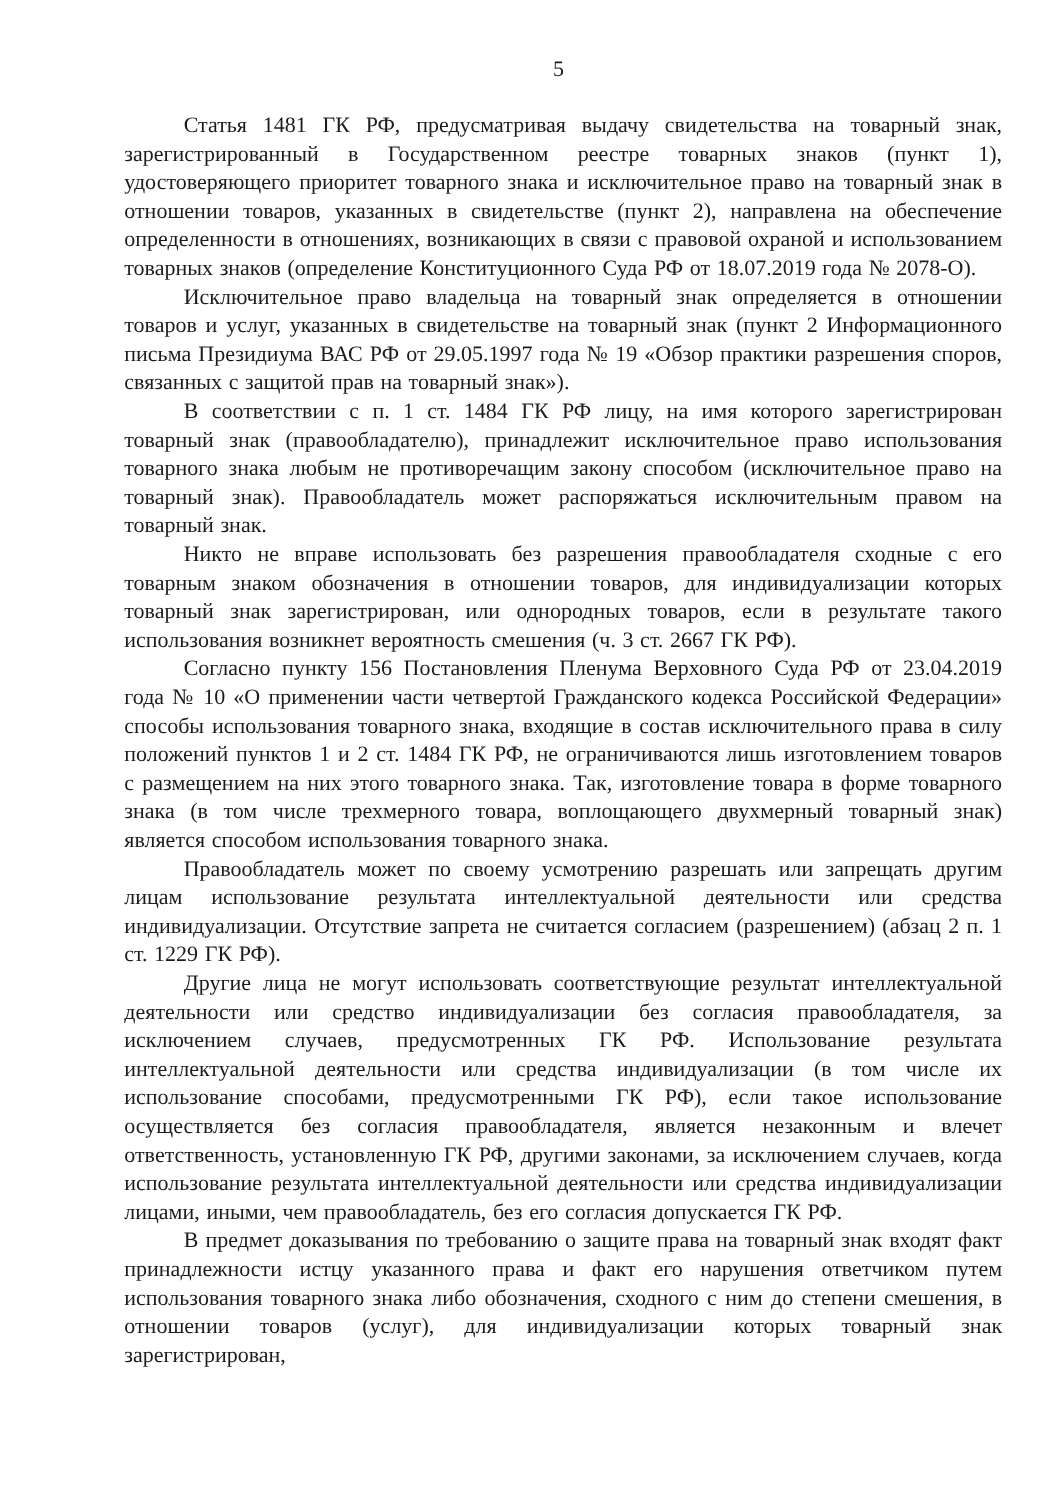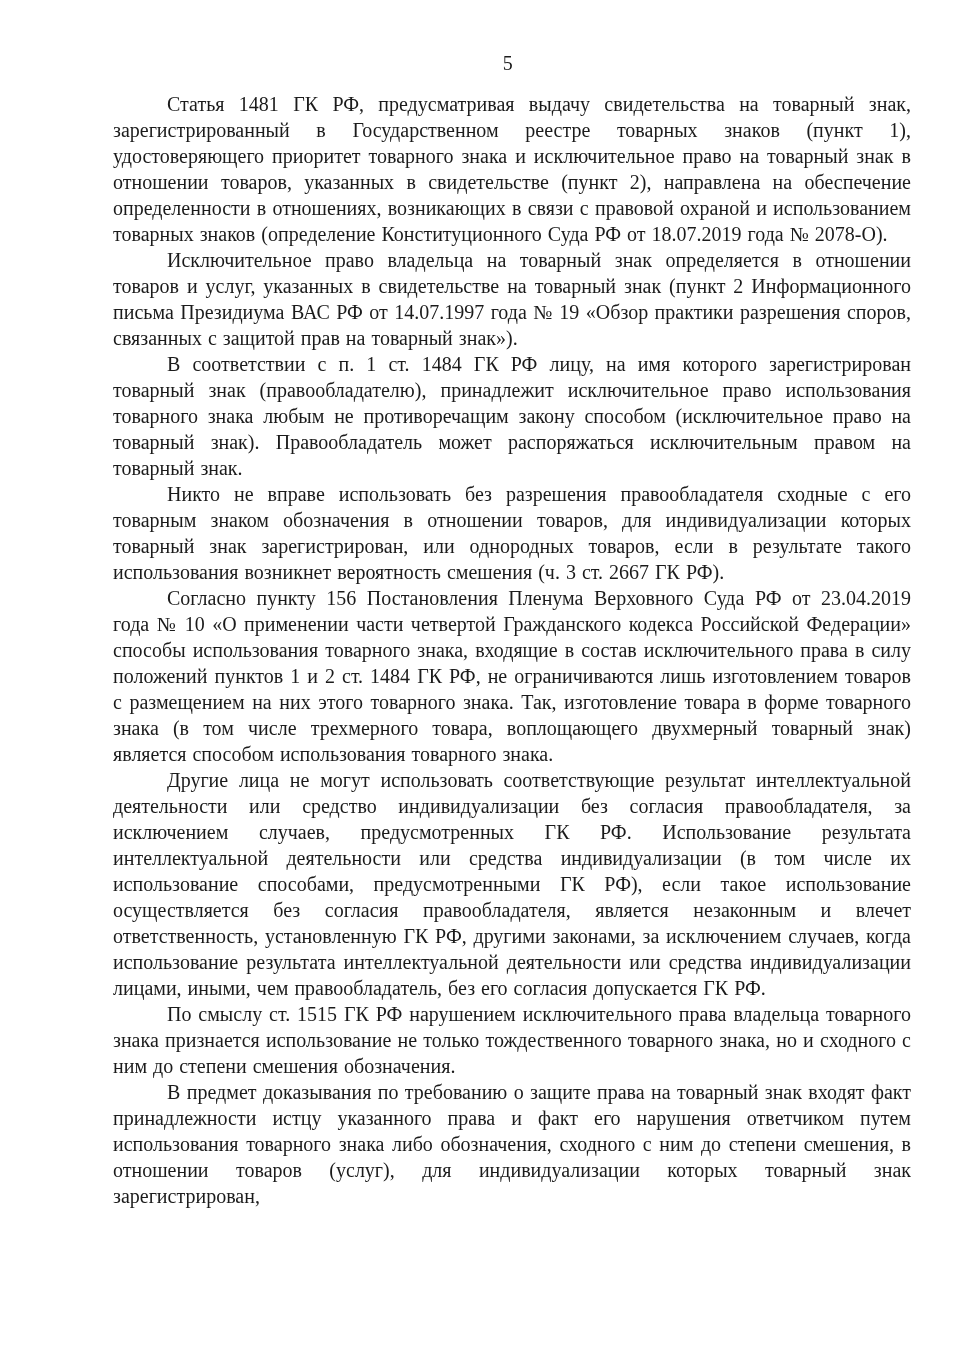--- a/index.html
+++ b/index.html
@@ -25,21 +25,21 @@
     top: 50px;
     left: 113px;
     width: 790px;
     text-align: center;
     font-size: 20px;
     line-height: 26px;
     letter-spacing: 0.5px;
   }
   .content {
     position: absolute;
-    top: 91px;
+    top: 101px;
     left: 113px;
     width: 798px;
   }
   .para {
     margin: 0;
     padding: 0;
     font-size: 20px;
     line-height: 26px;
     text-align: justify;
     text-justify: inter-word;
@@ -49,21 +49,21 @@
   }
 </style>
 </head>
 <body>
 
 <div class="page">
   <div class="page-number">5</div>
 
   <div class="content">
     <p class="para">Статья 1481 ГК РФ, предусматривая выдачу свидетельства на товарный знак, зарегистрированный в Государственном реестре товарных знаков (пункт 1), удостоверяющего приоритет товарного знака и исключительное право на товарный знак в отношении товаров, указанных в свидетельстве (пункт 2), направлена на обеспечение определенности в отношениях, возникающих в связи с правовой охраной и использованием товарных знаков (определение Конституционного Суда РФ от 18.07.2019 года № 2078-О).</p>
-    <p class="para">Исключительное право владельца на товарный знак определяется в отношении товаров и услуг, указанных в свидетельстве на товарный знак (пункт 2 Информационного письма Президиума ВАС РФ от 14.07.1997 года № 19 «Обзор практики разрешения споров, связанных с защитой прав на товарный знак»).</p>
+    <p class="para">Исключительное право владельца на товарный знак определяется в отношении товаров и услуг, указанных в свидетельстве на товарный знак (пункт 2 Информационного письма Президиума ВАС РФ от 29.05.1997 года № 19 «Обзор практики разрешения споров, связанных с защитой прав на товарный знак»).</p>
     <p class="para">В соответствии с п. 1 ст. 1484 ГК РФ лицу, на имя которого зарегистрирован товарный знак (правообладателю), принадлежит исключительное право использования товарного знака любым не противоречащим закону способом (исключительное право на товарный знак). Правообладатель может распоряжаться исключительным правом на товарный знак.</p>
     <p class="para">Никто не вправе использовать без разрешения правообладателя сходные с его товарным знаком обозначения в отношении товаров, для индивидуализации которых товарный знак зарегистрирован, или однородных товаров, если в результате такого использования возникнет вероятность смешения (ч. 3 ст. 2667 ГК РФ).</p>
     <p class="para">Согласно пункту 156 Постановления Пленума Верховного Суда РФ от 23.04.2019 года № 10 «О применении части четвертой Гражданского кодекса Российской Федерации» способы использования товарного знака, входящие в состав исключительного права в силу положений пунктов 1 и 2 ст. 1484 ГК РФ, не ограничиваются лишь изготовлением товаров с размещением на них этого товарного знака. Так, изготовление товара в форме товарного знака (в том числе трехмерного товара, воплощающего двухмерный товарный знак) является способом использования товарного знака.</p>
+    <p class="para">Правообладатель может по своему усмотрению разрешать или запрещать другим лицам использование результата интеллектуальной деятельности или средства индивидуализации. Отсутствие запрета не считается согласием (разрешением) (абзац 2 п. 1 ст. 1229 ГК РФ).</p>
     <p class="para">Другие лица не могут использовать соответствующие результат интеллектуальной деятельности или средство индивидуализации без согласия правообладателя, за исключением случаев, предусмотренных ГК РФ. Использование результата интеллектуальной деятельности или средства индивидуализации (в том числе их использование способами, предусмотренными ГК РФ), если такое использование осуществляется без согласия правообладателя, является незаконным и влечет ответственность, установленную ГК РФ, другими законами, за исключением случаев, когда использование результата интеллектуальной деятельности или средства индивидуализации лицами, иными, чем правообладатель, без его согласия допускается ГК РФ.</p>
-    <p class="para">По смыслу ст. 1515 ГК РФ нарушением исключительного права владельца товарного знака признается использование не только тождественного товарного знака, но и сходного с ним до степени смешения обозначения.</p>
     <p class="para">В предмет доказывания по требованию о защите права на товарный знак входят факт принадлежности истцу указанного права и факт его нарушения ответчиком путем использования товарного знака либо обозначения, сходного с ним до степени смешения, в отношении товаров (услуг), для индивидуализации которых товарный знак зарегистрирован,</p>
   </div>
 </div>
 
 </body></html>

